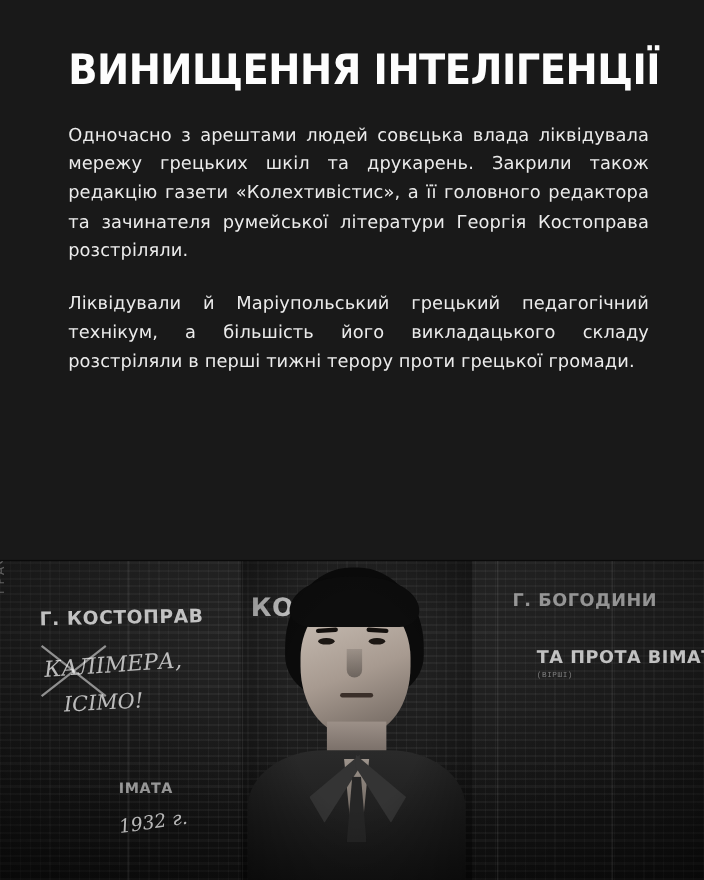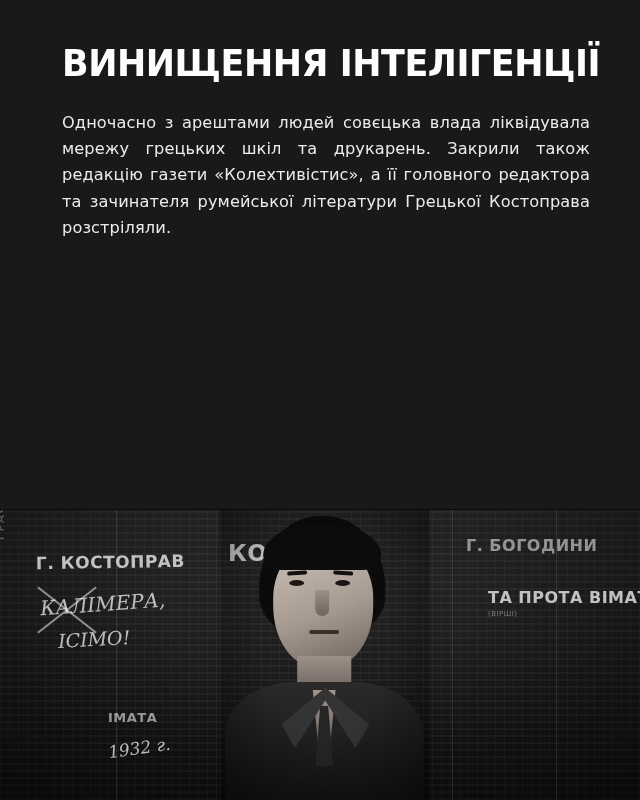--- a/index.html
+++ b/index.html
@@ -108,21 +108,21 @@
     font-weight: 700;
     color: rgba(240,240,240,0.78);
     letter-spacing: 0.5px;
     white-space: nowrap;
     text-transform: uppercase;
   }
   .np-1 { left: 36px;  top: 42px;  font-size: 17px; transform: rotate(-1deg); }
   .np-2 { left: 228px; top: 30px;  font-size: 23px; color: rgba(245,245,245,0.85); }
   .np-3 { left: 466px; top: 26px;  font-size: 16px; color: rgba(225,225,225,0.6); }
   .np-4 { left: 462px; top: 78px;  font-size: 16px; margin-left: 26px; }
-  .np-5 { left: 488px; top: 100px; font-size: 7px;  font-weight: 400; color: rgba(220,220,220,0.5); }
+  .np-5 { left: 488px; top: 100px; font-size: 7px;  font-weight: 400; color: rgba(220,220,220,0.5); font-family: Liberation Mono, monospace; }
   .np-6 { left: 108px; top: 200px; font-size: 13px; color: rgba(235,235,235,0.6); }
   .np-7 { left: 330px; top: 36px;  font-size: 9px;  font-weight: 400; color: rgba(220,220,220,0.45); }
 
   
   .scrawl {
     position: absolute;
     font-family: "DejaVu Serif", serif;
     font-style: italic;
     color: rgba(250,250,250,0.72);
     white-space: nowrap;
@@ -295,21 +295,22 @@
   }
 </style>
 </head>
 <body>
 
 <div class="poster">
 
   <div class="top-block">
     <h1 class="headline">ВИНИЩЕННЯ ІНТЕЛІГЕНЦІЇ</h1>
 
-    <p class="para">Одночасно з арештами людей совєцька влада ліквідувала мережу грецьких шкіл та друкарень. Закрили також редакцію газети «Колехтивістис», а її головного редактора та зачинателя румейської літератури Грецької Костоправа розстріляли.</p>
+    <p class="para">Одночасно з арештами людей совєцька влада ліквідувала мережу грецьких шкіл та друкарень. Закрили також редакцію газети «Колехтивістис», а її головного редактора та зачинателя румейської літератури Георгія Костоправа розстріляли.</p>
+    <p class="para">Ліквідували й Маріупольський грецький педагогічний технікум, а більшість його викладацького складу розстріляли в перші тижні терору проти грецької громади.</p>
   </div>
 
   <div class="divider-top"></div>
 
   <div class="photo-area">
 
     <div class="newspaper"></div>
 
     <div class="col-rule" style="left:116px"></div>
     <div class="col-rule" style="left:220px"></div>

